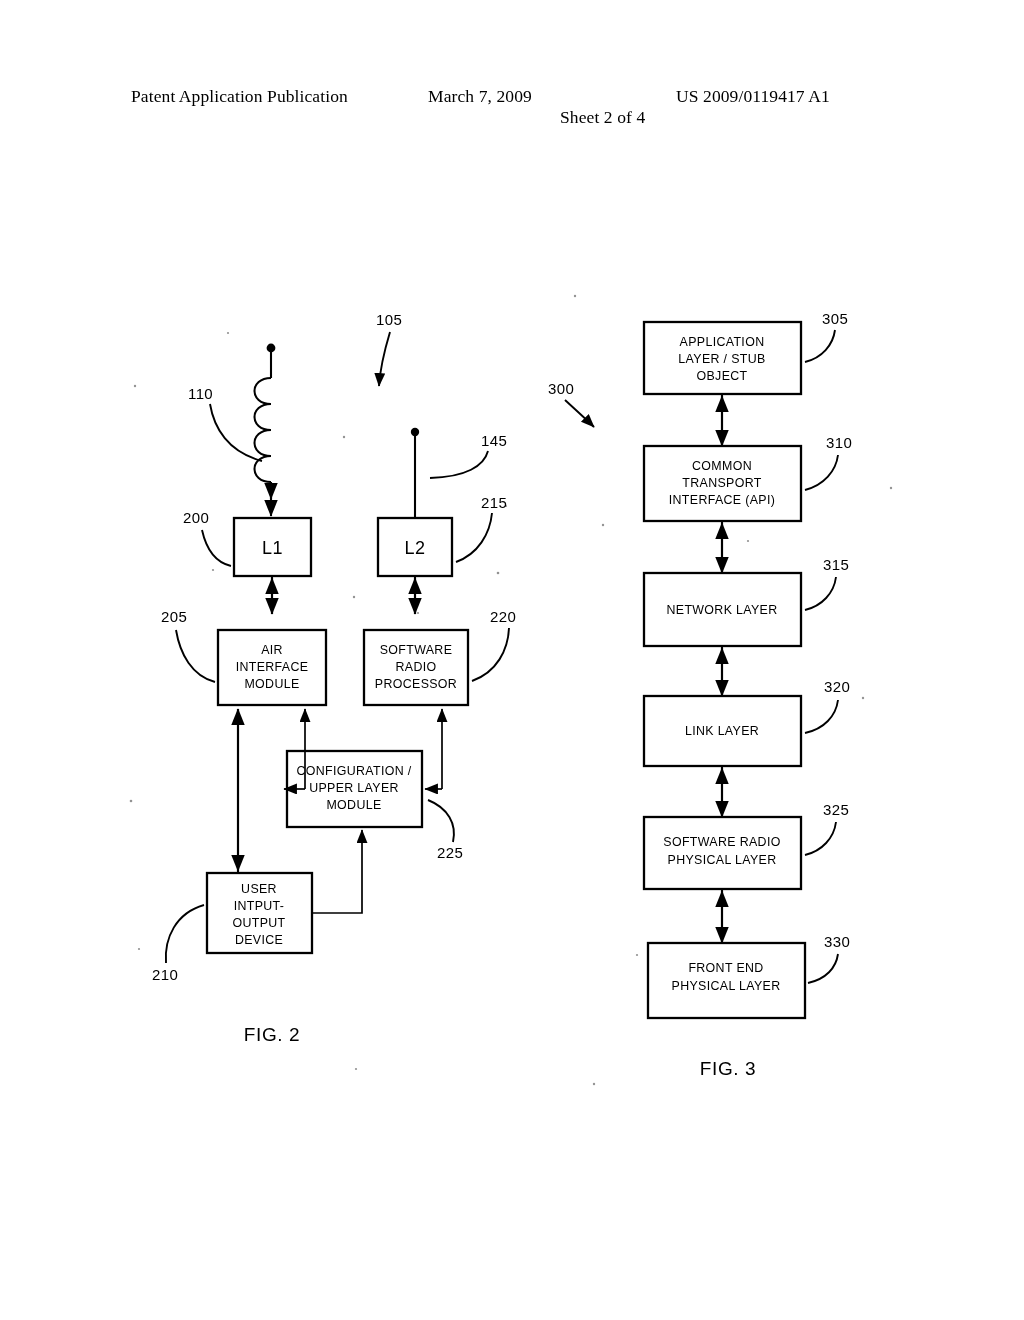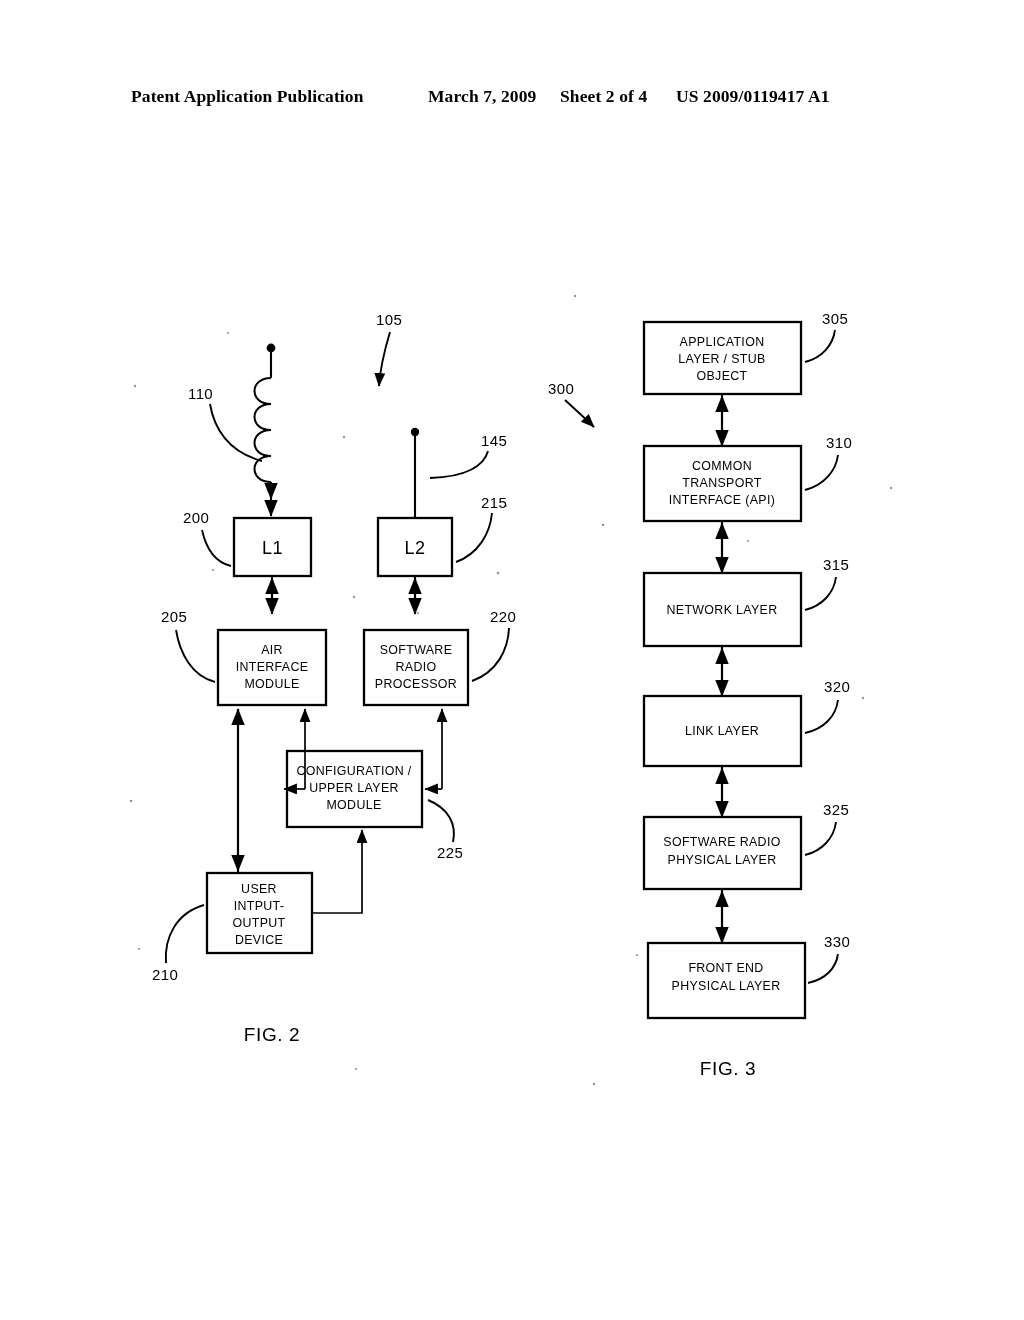--- a/index.html
+++ b/index.html
@@ -24,28 +24,28 @@
   
   .header {
     position: absolute;
     top: 86px;
     left: 0;
     width: 868px;
     height: 30px;
     display: flex;
     align-items: baseline;
     font-family: "Liberation Serif", serif;
-    font-weight: bold;
+    font-weight: normal;
     font-size: 17.5px;
     letter-spacing: 0.1px;
     white-space: nowrap;
   }
   .header .h-pub   { position: absolute; left: 131px; }
   .header .h-date  { position: absolute; left: 428px; }
-  .header .h-sheet { position: absolute; left: 560px; }
+  .header .h-sheet { position: absolute; left: 560px; margin-top: 21px; }
   .header .h-num   { position: absolute; left: 676px; }
 
   
   #figures {
     position: absolute;
     top: 0;
     left: 0;
     width: 1024px;
     height: 1320px;
   }

